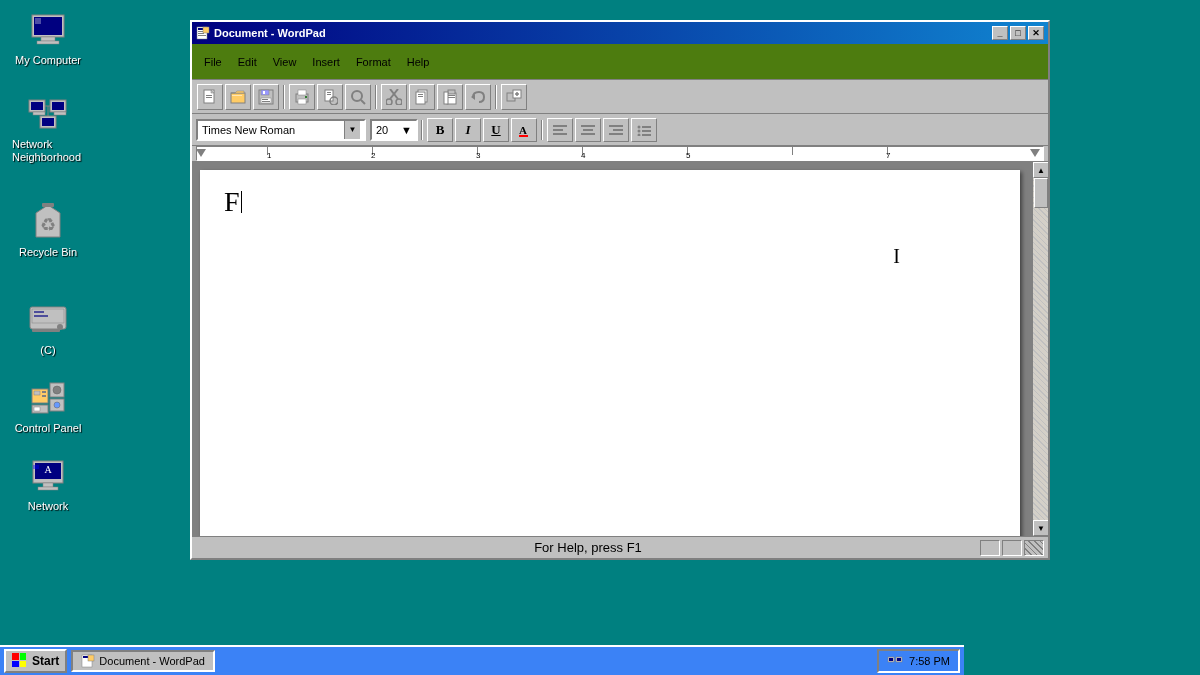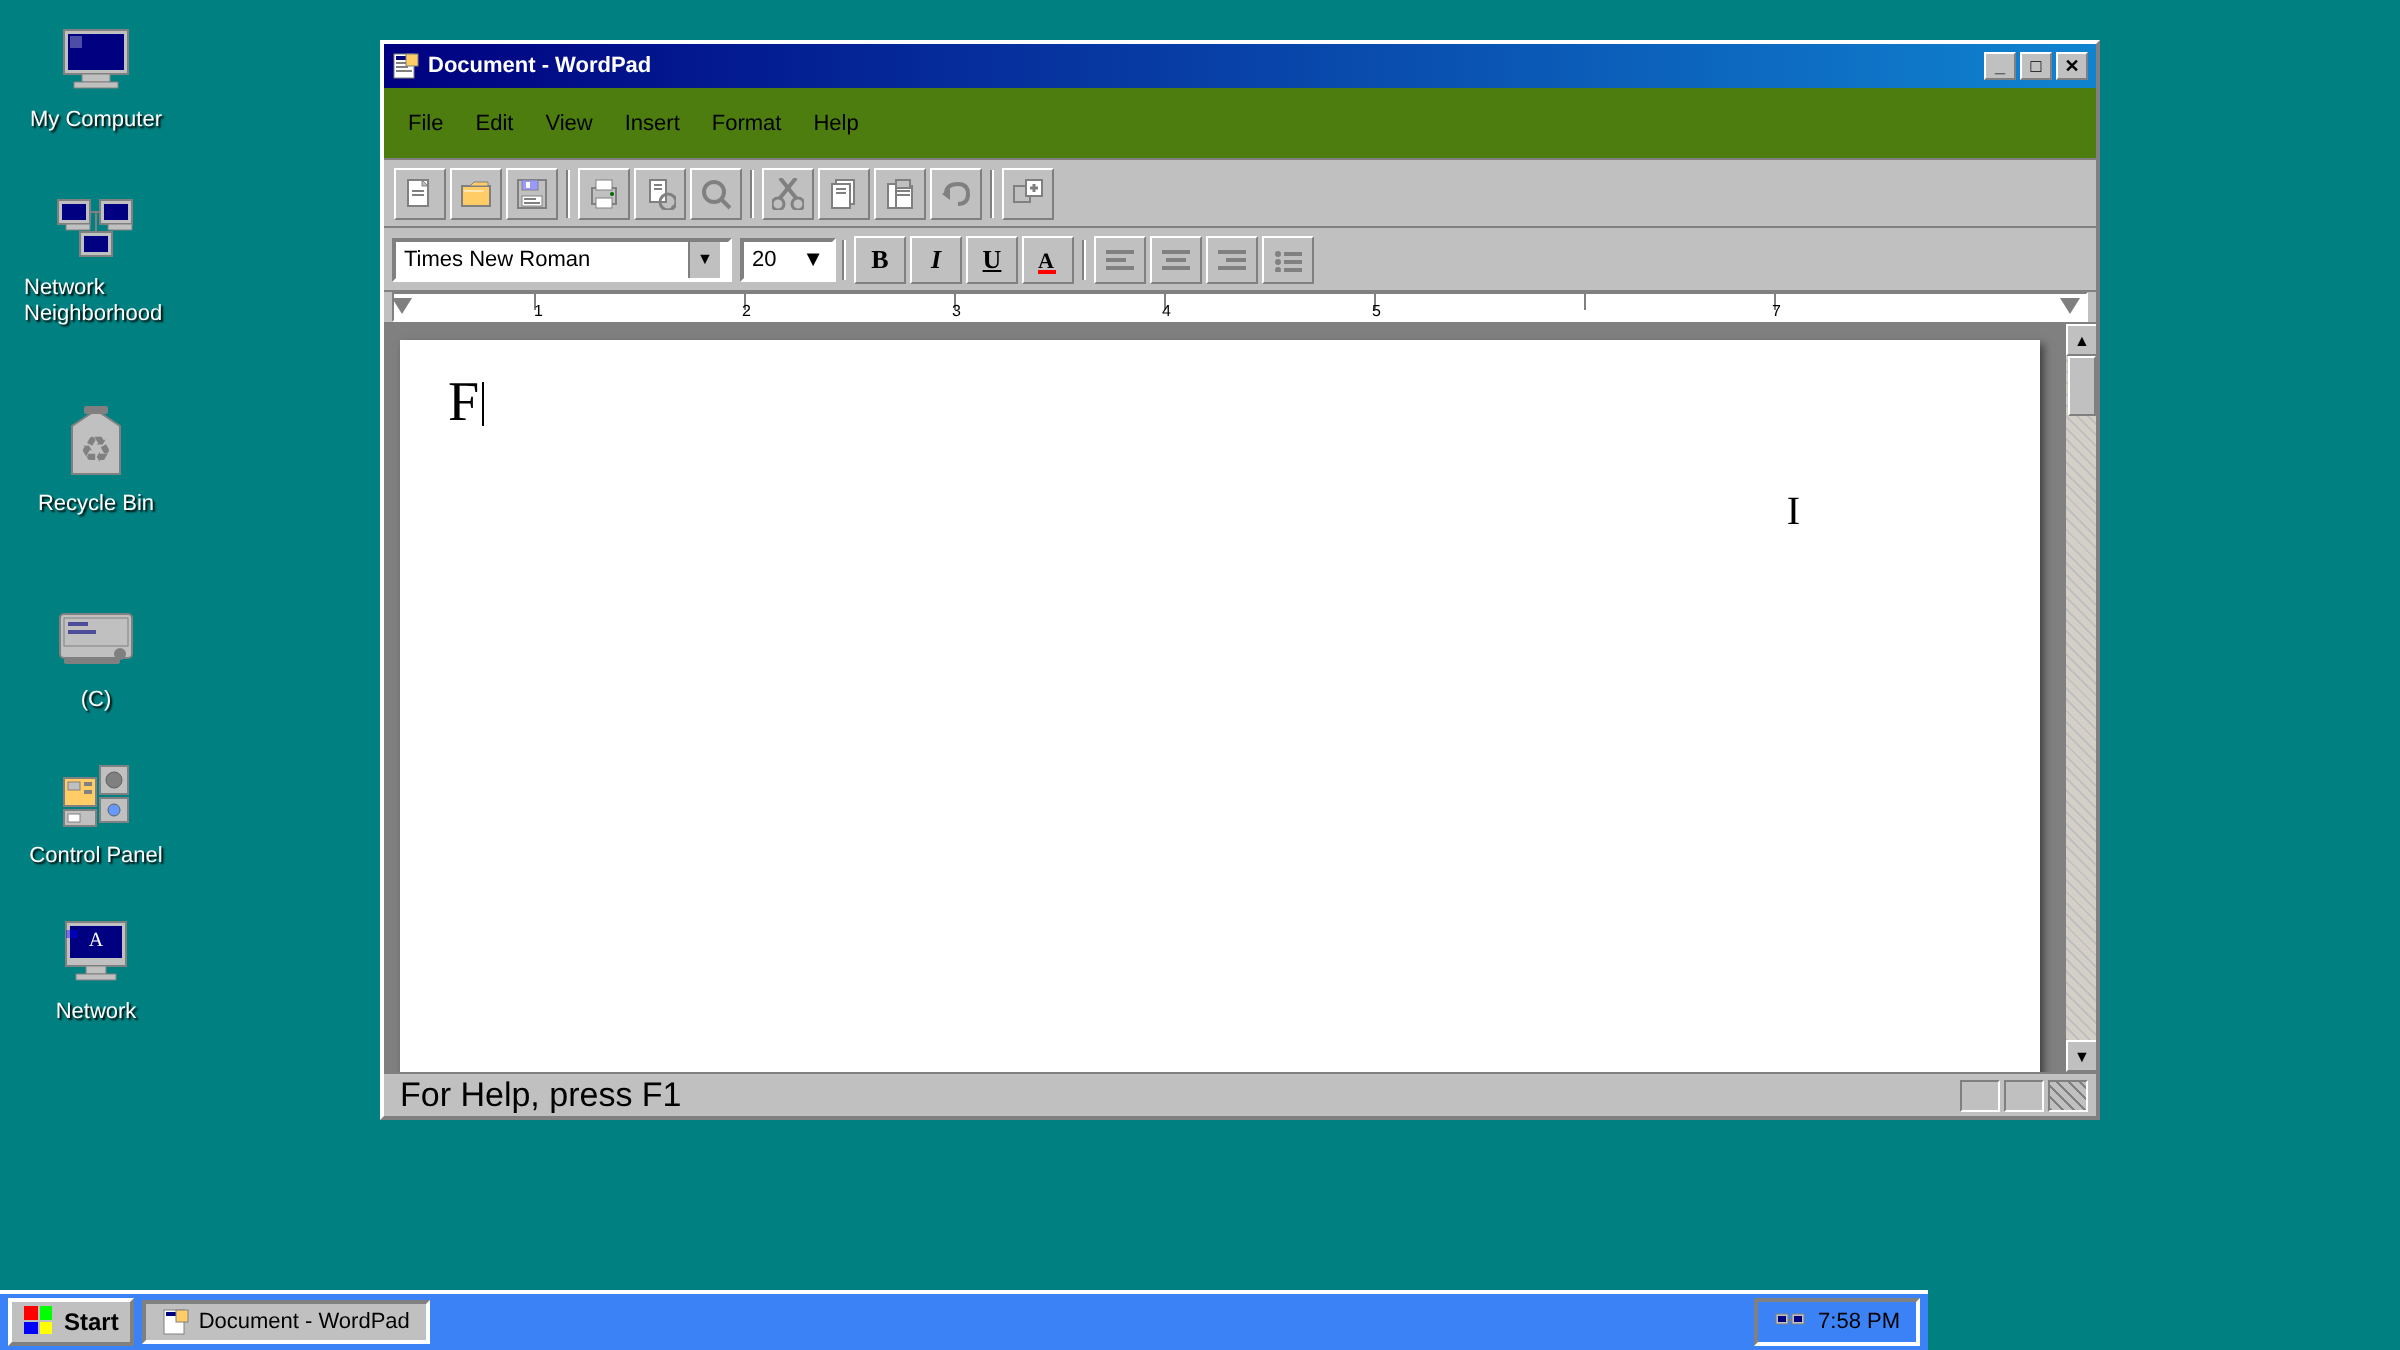--- a/index.html
+++ b/index.html
@@ -429,23 +429,24 @@
     #status-bar {
       height: 22px;
       background: #c0c0c0;
       border-top: 1px solid #808080;
       display: flex;
       align-items: center;
       padding: 0 4px;
       flex-shrink: 0;
     }
     #status-text {
-      font-size: 17px;
+      font-size: 13px;
       flex: 1;
       padding: 0 4px;
+      text-align: center;
     }
     .status-boxes {
       display: flex;
       gap: 2px;
     }
     .status-box {
       width: 20px;
       height: 16px;
       background: #c0c0c0;
       border: 1px solid;

